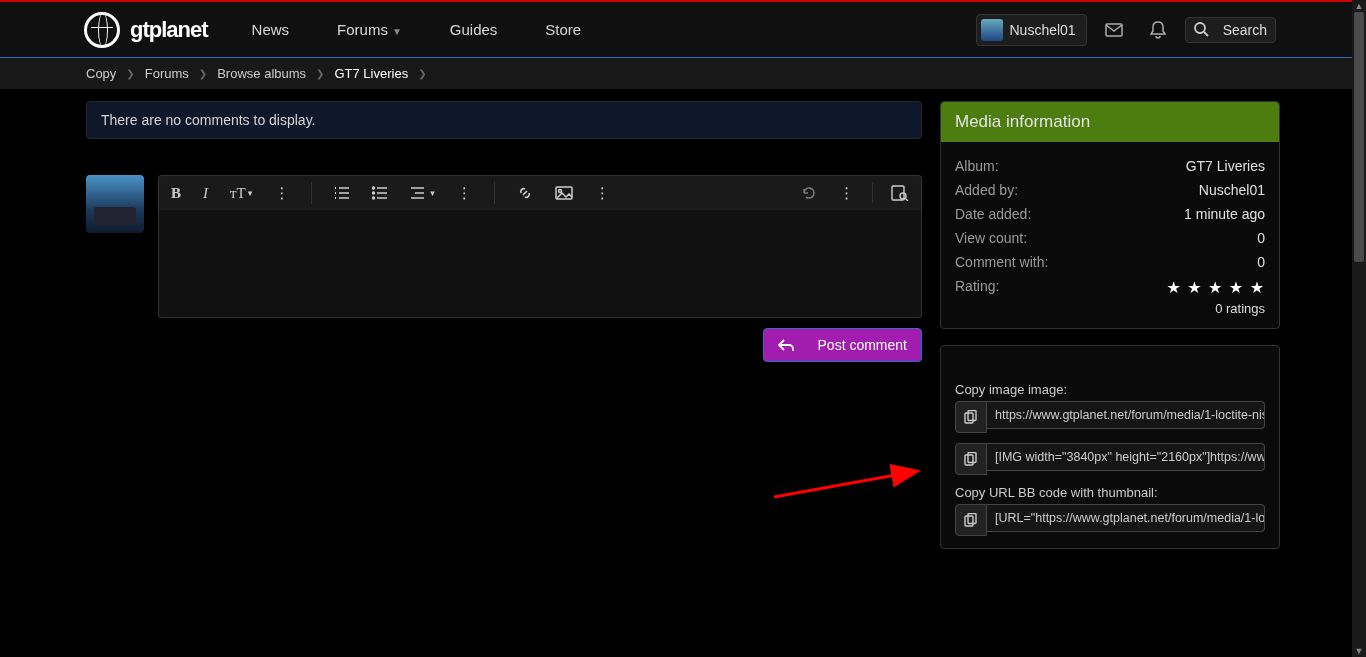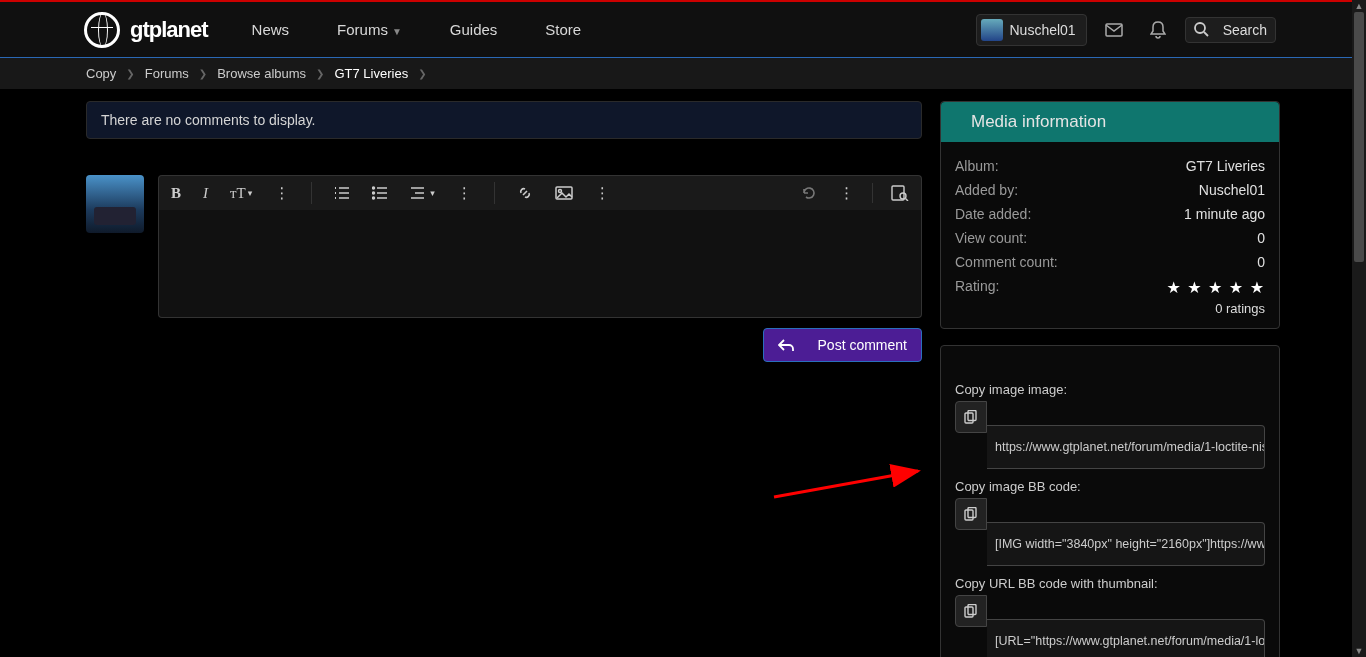--- a/index.html
+++ b/index.html
@@ -140,55 +140,55 @@
   .preview-box{border-left:1px solid #333;padding-left:14px;}
   .editor-body {
     background: #111;
     border: 1px solid #333;
     border-top:none;
     border-radius: 0 0 4px 4px;
     min-height: 108px;
   }
   .post-row { display:flex; justify-content:flex-end; padding:10px 0 0 0;}
   .btn-primary {
-    background: #4c1d95;
+    background: #a21caf;
     color: #fff;
     border: 1px solid #2a6fbd;
     border-radius: 4px;
     padding: 8px 14px;
     display: inline-flex; align-items:center; gap:24px;
     cursor:pointer;
     font-size:14px;
   }
   .side-card { border:1px solid #333; border-radius:4px; margin-bottom:16px; background:#0a0a0a;}
   .side-head {
-    background: #0f766e;
+    background: #4d7c0f;
     color: #e4e4e4;
-    padding: 10px 30px;
+    padding: 10px 14px;
     font-size: 17px;
     border-radius: 4px 4px 0 0;
   }
   .side-body { padding: 12px 14px 12px 14px;}
   .kv { display:flex; justify-content:space-between; padding:4px 0; color:#9a9a9a;}
   .kv .v{ color:#e0e0e0;}
   .stars { color:#fff; letter-spacing:1px; font-size:16px; text-align:right;}
   .sub { color:#ddd; text-align:right; font-size:13px;}
   .share-item { margin: 10px 0 0 0;}
   .share-label { color:#ccc; font-size:13px; margin-bottom:4px;}
   .share-row { display:flex; }
   .copybtn {
     width:32px; height:32px; background:#222; border:1px solid #444;
     border-radius:4px 0 0 4px; display:flex;align-items:center;justify-content:center;
     color:#ccc; cursor:pointer;
   }
   .share-input {
-    flex:1; height:44px; background:#151515; border:1px solid #444;
+    flex:1; height:28px; background:#151515; border:1px solid #444;
     border-left:none; border-radius:0 4px 4px 0; color:#ccc;
     padding: 0 8px; font-size:12.5px;
-    overflow:hidden; white-space:nowrap; display:flex;align-items:center;margin-top:24px;
+    overflow:hidden; white-space:nowrap; display:flex;align-items:center;
   }
   .arrow {
     position: absolute;
     left: 770px;
     top: 455px;
     pointer-events:none;
   }
   .scrollbar {
     position: absolute; right: 0; top: 0; bottom: 0; width: 14px;
     background: #1a1a1a;
@@ -355,21 +355,21 @@
           </div>
         <div class="kv">
             <span>Date added:</span>
             <span class="v">1 minute ago</span>
           </div>
         <div class="kv">
             <span>View count:</span>
             <span class="v">0</span>
           </div>
         <div class="kv">
-            <span>Comment count:</span>
+            <span>Comment with:</span>
             <span class="v">0</span>
           </div>
         <div class="kv">
             <span>Rating:</span>
             <span class="stars">★ ★ ★ ★ ★</span>
           </div>
         <div class="sub">0 ratings</div>
       </div>
     </div>
 
@@ -382,21 +382,20 @@
             <div class="copybtn">
                 <svg width="14" height="14" viewBox="0 0 14 14" fill="none" stroke="#ccc" stroke-width="1.4">
                   <rect x="1" y="3" width="8" height="10" rx="1"></rect>
                   <rect x="4" y="0.5" width="8" height="10" rx="1"></rect>
                 </svg>
               </div>
             <div class="share-input">https://www.gtplanet.net/forum/media/1-loctite-nis</div>
           </div>
         </div>
         <div class="share-item">
-          <div class="share-label">Copy image BB code:</div>
           <div class="share-row">
             <div class="copybtn">
                 <svg width="14" height="14" viewBox="0 0 14 14" fill="none" stroke="#ccc" stroke-width="1.4">
                   <rect x="1" y="3" width="8" height="10" rx="1"></rect>
                   <rect x="4" y="0.5" width="8" height="10" rx="1"></rect>
                 </svg>
               </div>
             <div class="share-input">[IMG width="3840px" height="2160px"]https://www</div>
           </div>
         </div>

